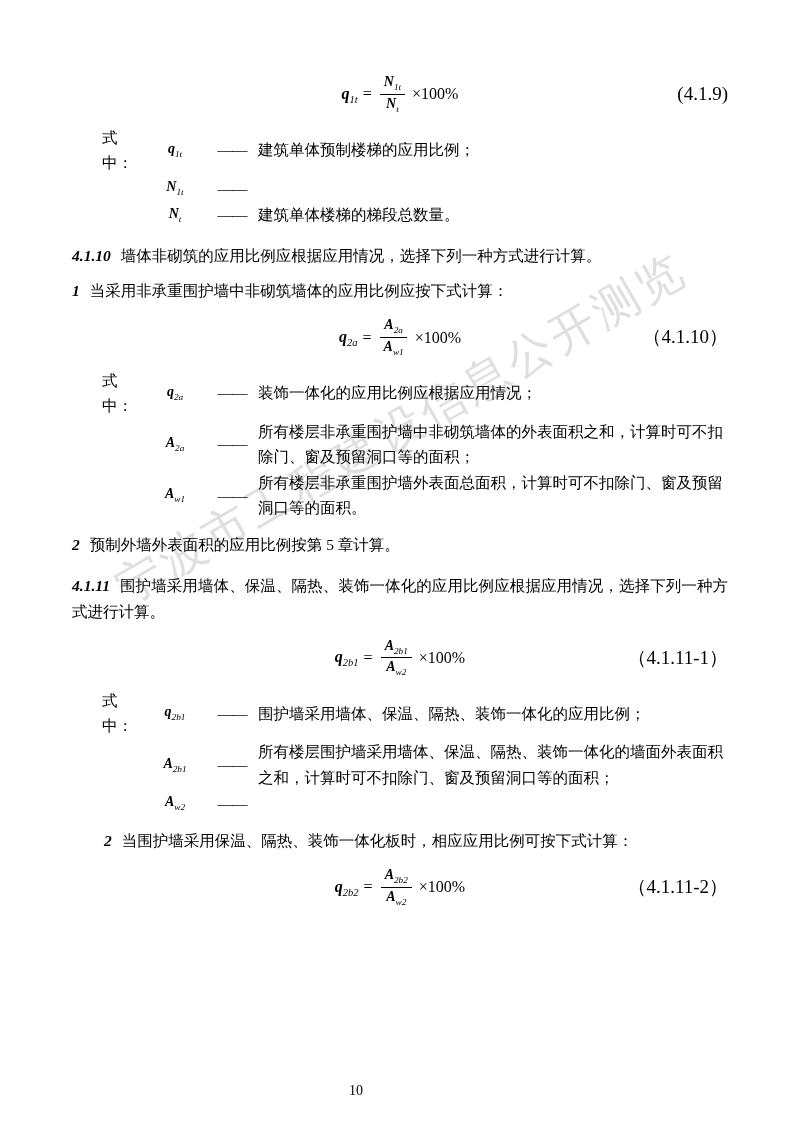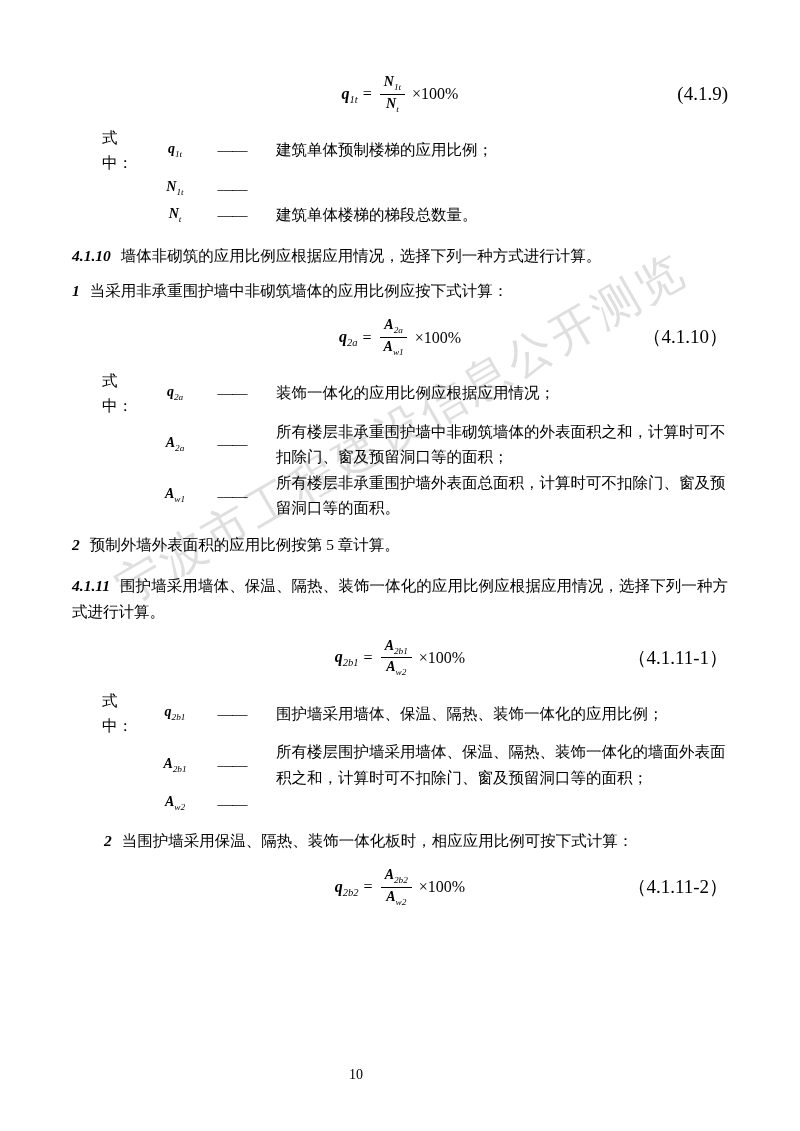--- a/index.html
+++ b/index.html
@@ -121,21 +121,20 @@
     font-size: 14px;
   }
   .def-dash {
     width: 52px;
     flex: 0 0 52px;
     text-align: center;
     letter-spacing: -1px;
   }
   .def-text {
     flex: 1 1 auto;
-    margin-left: 18px;
   }
 
   
   .clause {
     margin: 16px 0 10px 0;
     text-align: justify;
   }
   .clause-no {
     font-weight: bold;
     font-style: italic;
@@ -147,21 +146,21 @@
   }
   .item-no {
     font-weight: bold;
     font-style: italic;
     margin-right: 10px;
   }
   .para-indent { text-indent: 32px; }
 
   .page-number {
     position: absolute;
-    bottom: 48px;
+    bottom: 32px;
     left: 0;
     width: 712px;
     text-align: center;
     font-size: 14px;
     z-index: 2;
   }
 </style>
 </head>
 <body>
 

